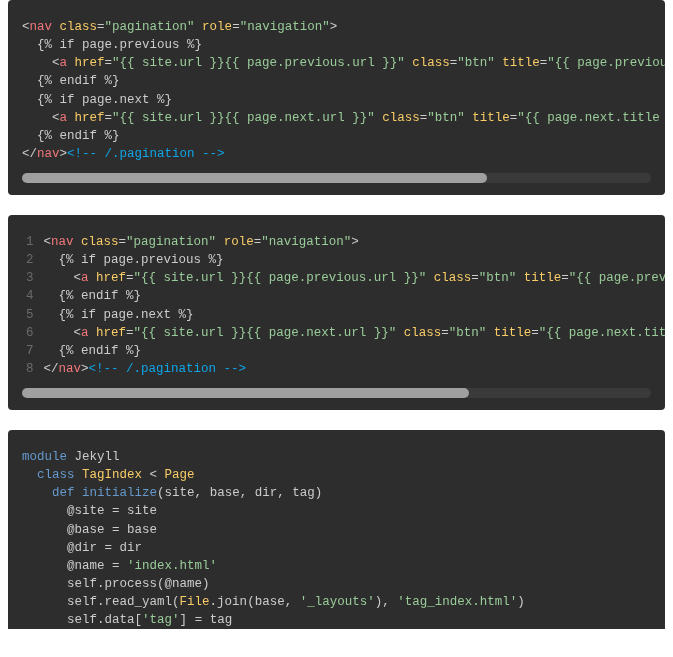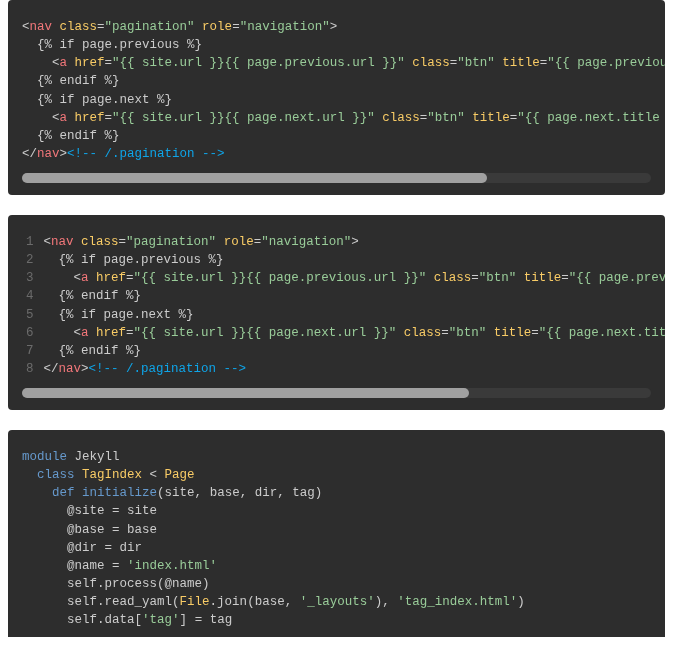--- a/index.html
+++ b/index.html
@@ -112,21 +112,21 @@
     <span class="p">&lt;</span><span class="nt">a</span> <span class="na">href</span><span class="p">=</span><span class="s">"{{ site.url }}{{ page.next.url }}"</span> <span class="na">class</span><span class="p">=</span><span class="s">"btn"</span> <span class="na">title</span><span class="p">=</span><span class="s">"{{ page.next.title</span>
   <span class="p">{% endif %}</span>
 <span class="p">&lt;/</span><span class="nt">nav</span><span class="p">&gt;</span><span class="c">&lt;!-- /.pagination --&gt;</span></div>
     </div>
   </div>
   <div class="scrollbar-track">
     <div class="scrollbar-thumb" id="b2thumb" style="width: 71%;"></div>
   </div>
 </div>
 
-<div class="code-block" style="margin-bottom:0; border-bottom-left-radius:0; border-bottom-right-radius:0; padding-bottom:8px;">
+<div class="code-block" style="margin-bottom:0; border-bottom-left-radius:0; border-bottom-right-radius:0; padding-bottom:0;">
   <div class="code-scroll">
     <div class="code-body" id="b3"><span class="kw">module</span> <span class="p">Jekyll</span>
   <span class="kw">class</span> <span class="cls">TagIndex</span> <span class="p">&lt;</span> <span class="pagecls">Page</span>
     <span class="kw">def</span> <span class="fn">initialize</span><span class="p">(</span><span class="p">site</span><span class="p">,</span> <span class="p">base</span><span class="p">,</span> <span class="p">dir</span><span class="p">,</span> <span class="p">tag</span><span class="p">)</span>
       <span class="at">@site</span> <span class="op">=</span> <span class="p">site</span>
       <span class="at">@base</span> <span class="op">=</span> <span class="p">base</span>
       <span class="at">@dir</span> <span class="op">=</span> <span class="p">dir</span>
       <span class="at">@name</span> <span class="op">=</span> <span class="str">'index.html'</span>
       <span class="p">self</span><span class="p">.</span><span class="p">process</span><span class="p">(</span><span class="at">@name</span><span class="p">)</span>
       <span class="p">self</span><span class="p">.</span><span class="p">read_yaml</span><span class="p">(</span><span class="cls">File</span><span class="p">.</span><span class="p">join</span><span class="p">(</span><span class="p">base</span><span class="p">,</span> <span class="str">'_layouts'</span><span class="p">),</span> <span class="str">'tag_index.html'</span><span class="p">)</span>

